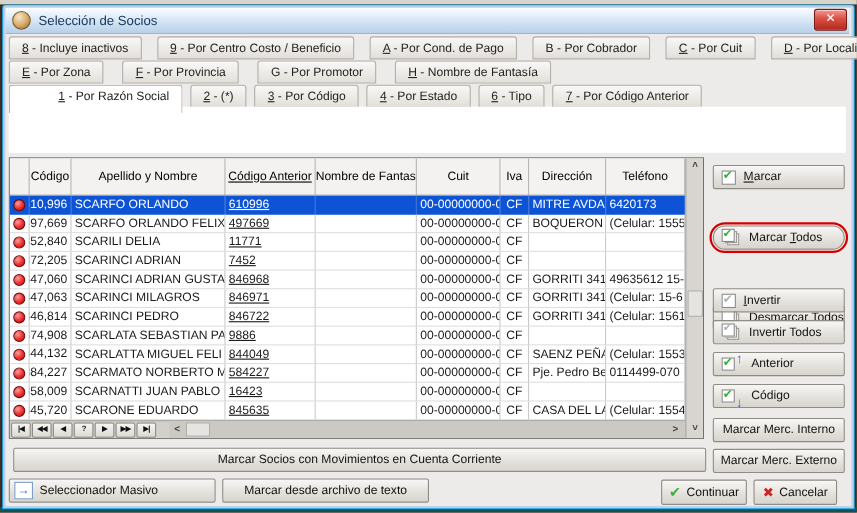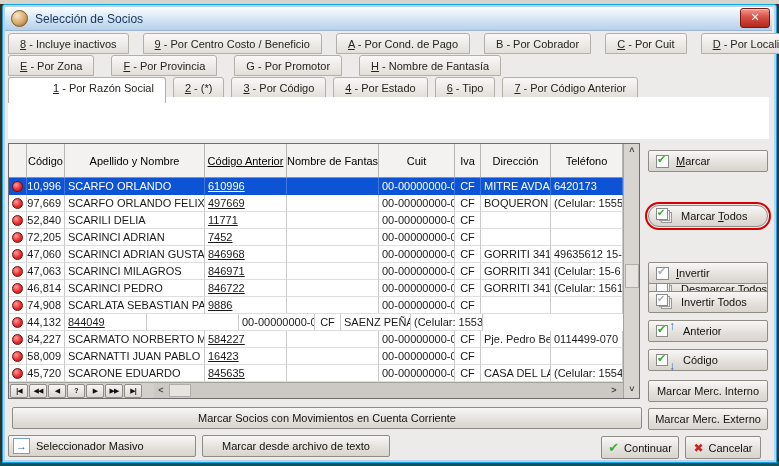--- a/index.html
+++ b/index.html
@@ -299,20 +299,21 @@
           <div class="gcell c5 ctr">00-00000000-0</div>
           <div class="gcell c6 ctr">CF</div>
           <div class="gcell c7"></div>
           <div class="gcell c8"></div>
         </div>
         <div class="grow">
           <div class="gcell c0 ind">
             <span class="dot"></span>
           </div>
           <div class="gcell c1 codigo">844,132</div>
+          <div class="gcell c2">SCARLATTA MIGUEL FELI</div>
           <div class="gcell c3">844049</div>
           <div class="gcell c4"></div>
           <div class="gcell c5 ctr">00-00000000-0</div>
           <div class="gcell c6 ctr">CF</div>
           <div class="gcell c7">SAENZ PEÑA 11</div>
           <div class="gcell c8">(Celular: 1553</div>
         </div>
         <div class="grow">
           <div class="gcell c0 ind">
             <span class="dot"></span>

